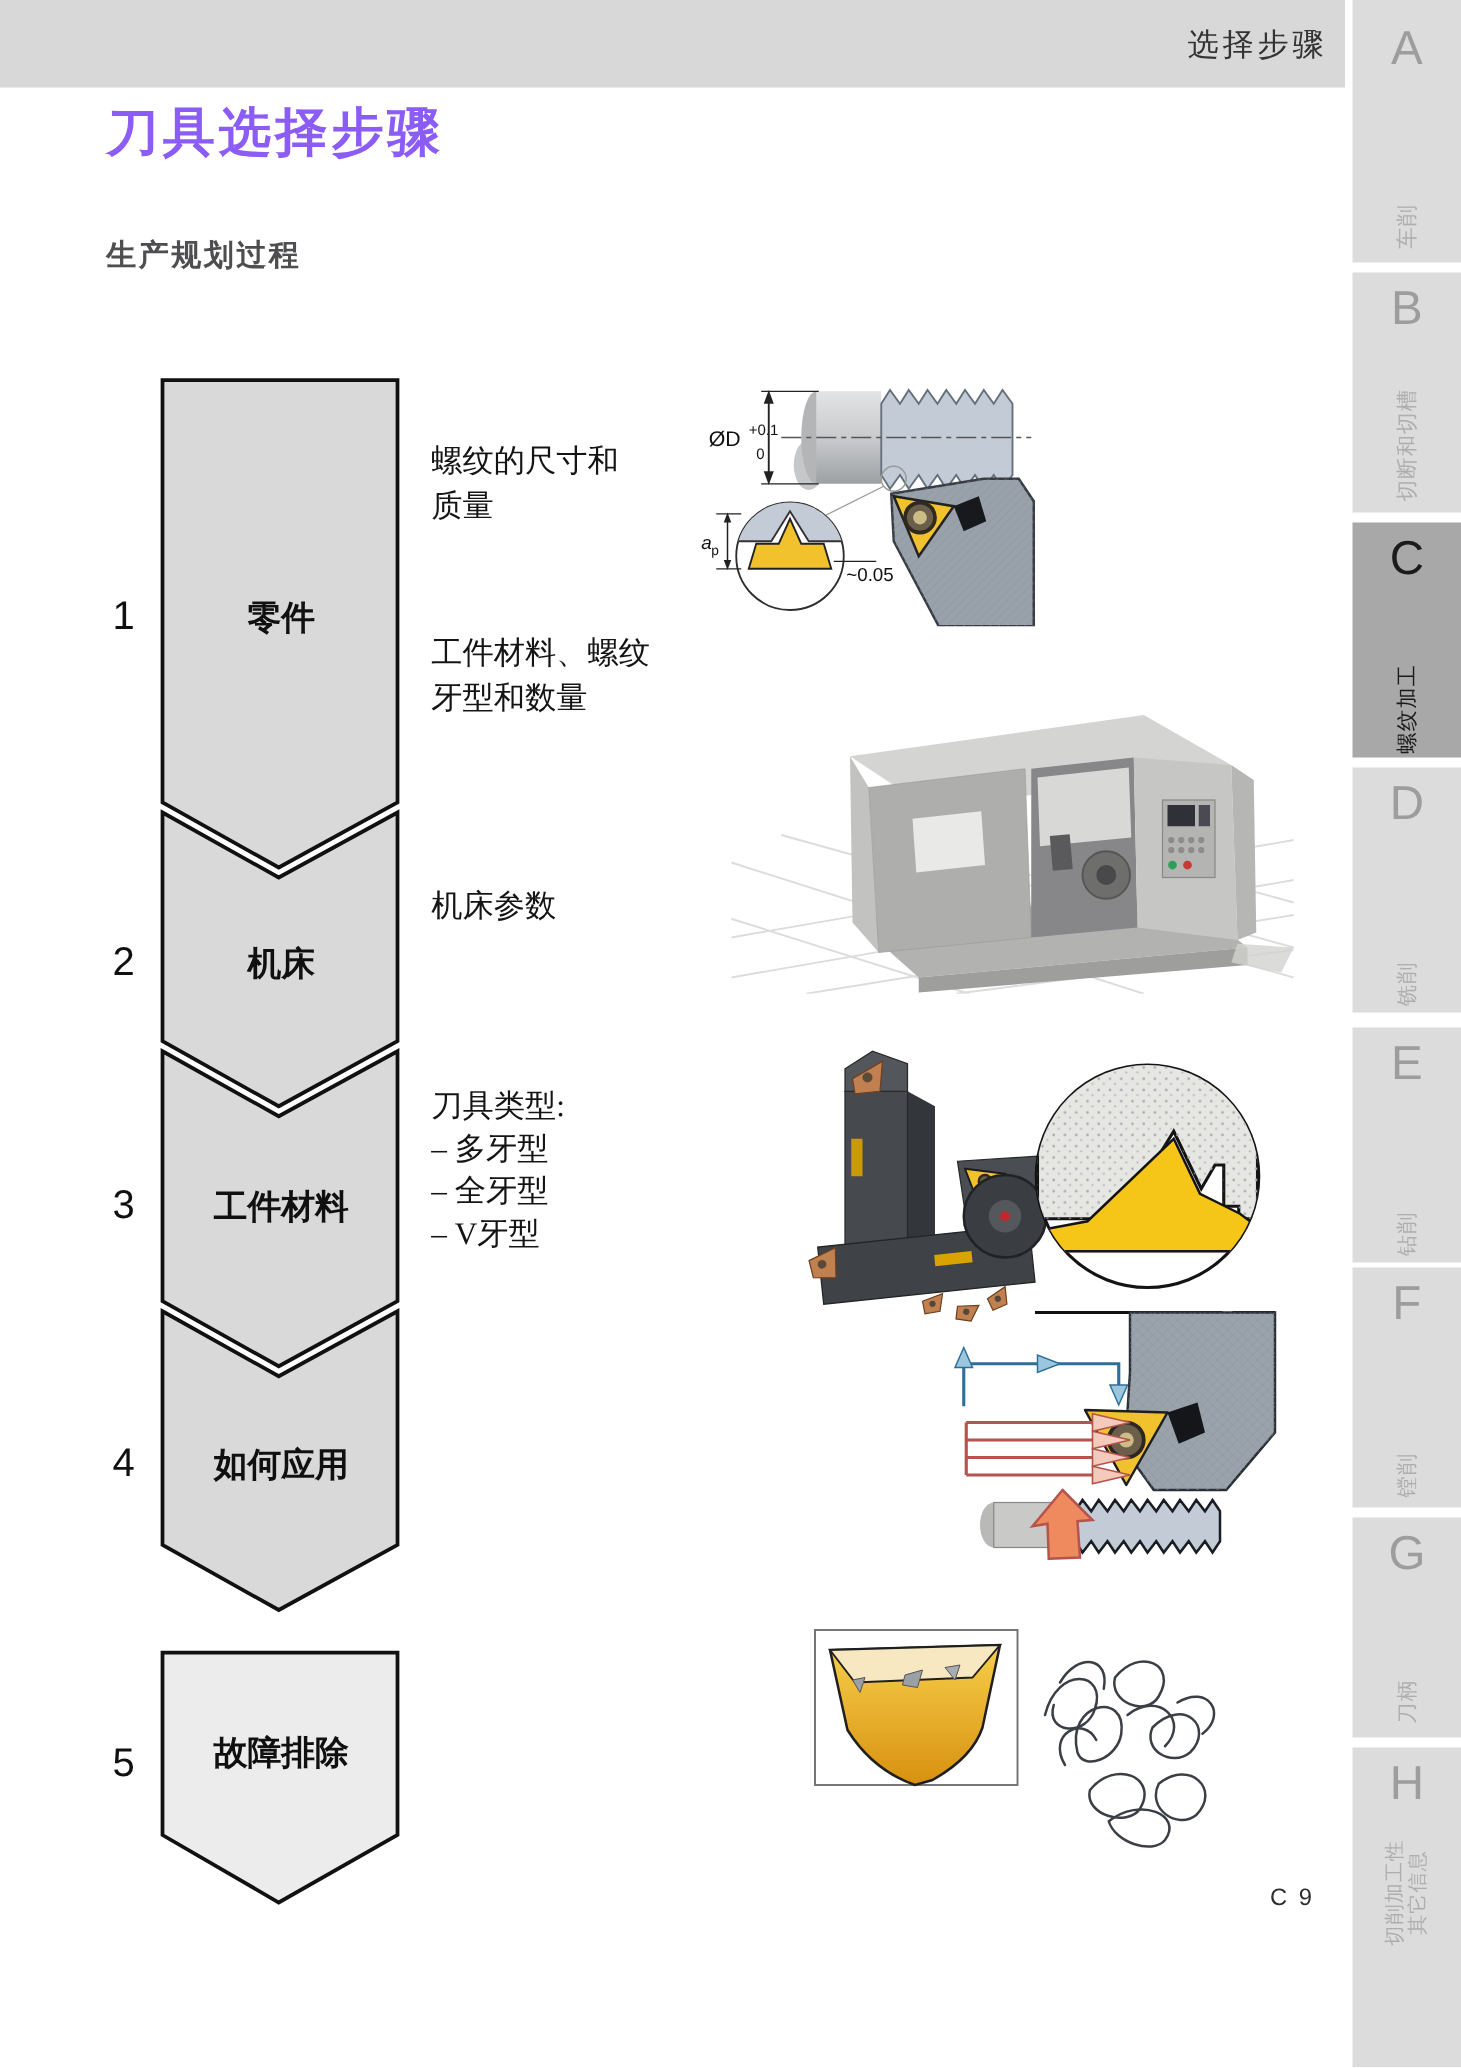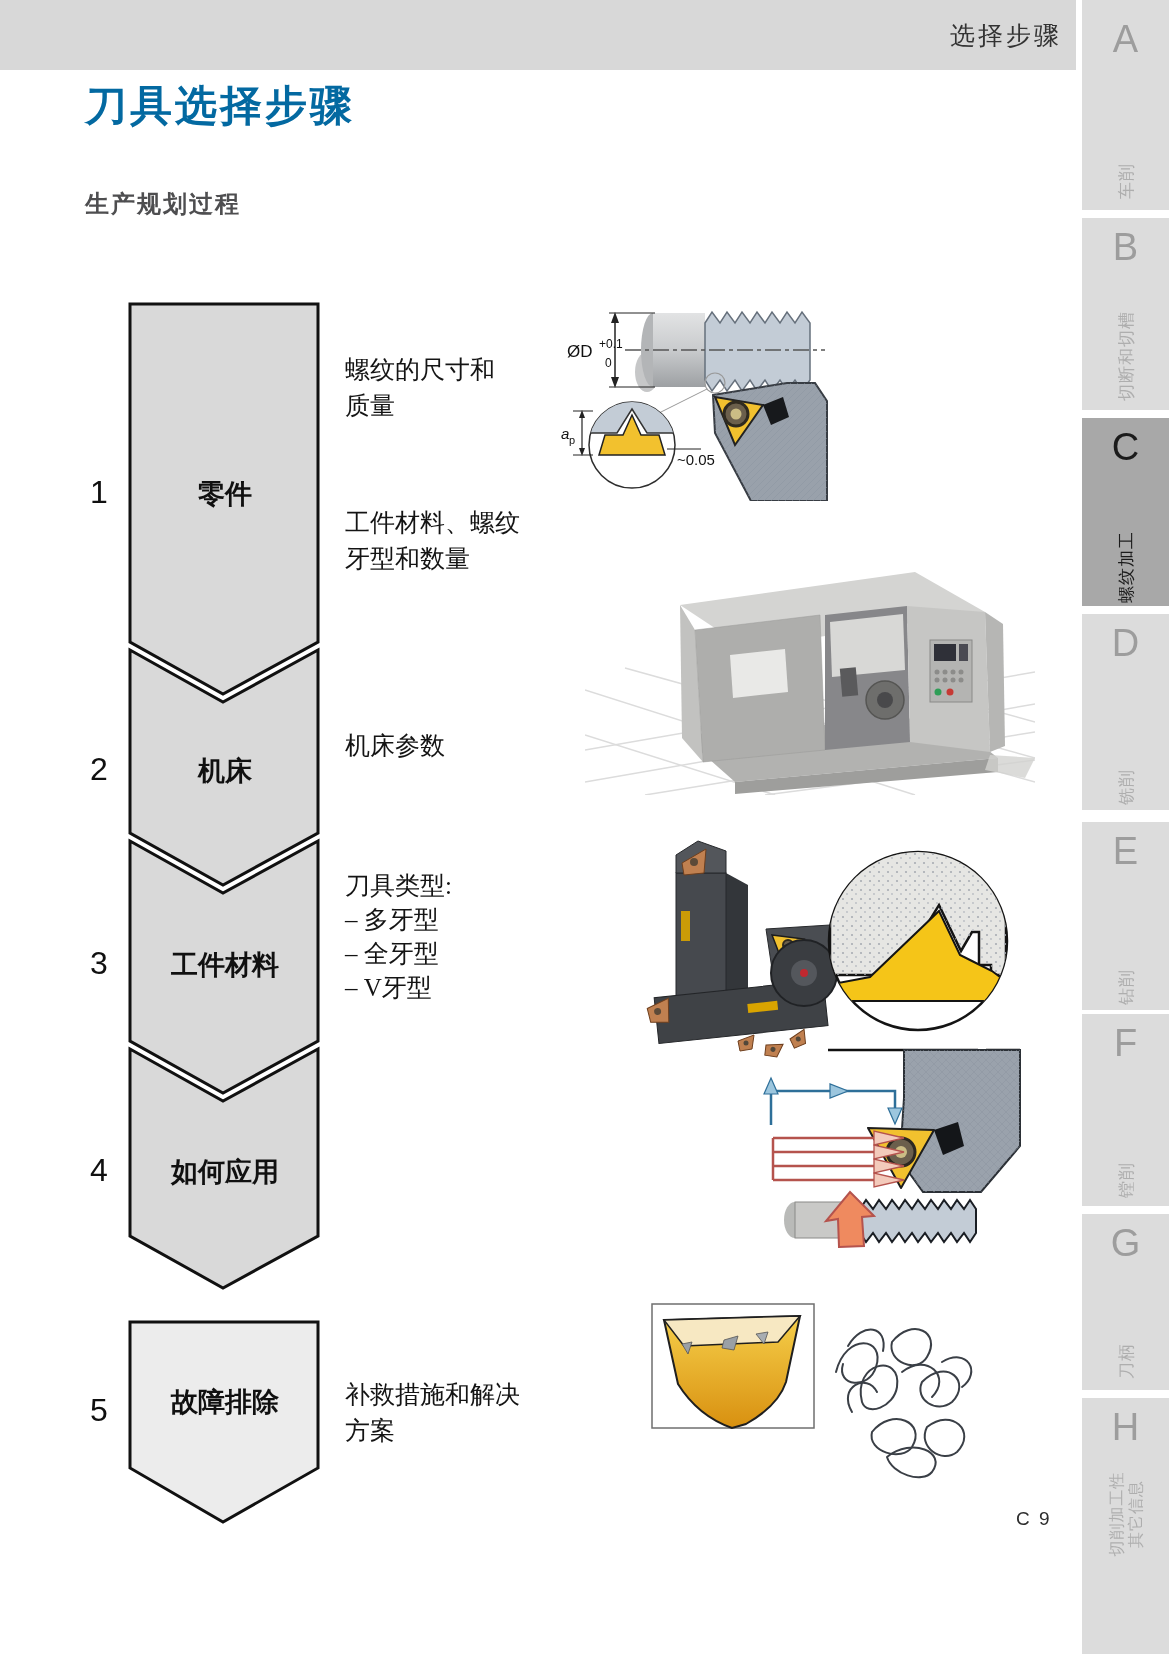--- a/index.html
+++ b/index.html
@@ -1,21 +1,21 @@
 <!DOCTYPE html>
 <html><head>
 <meta charset="utf-8">
 <style>
   html,body{margin:0;padding:0;background:#fff;}
   .page{position:relative;width:1169px;height:1654px;background:#ffffff;
         font-family:"Liberation Sans","DejaVu Sans",sans-serif;overflow:hidden;}
   .header-band{position:absolute;left:0;top:0;width:1076px;height:70px;background:#d8d8d8;
         display:flex;align-items:center;justify-content:flex-end;box-sizing:border-box;padding-right:14px;}
   .header-label{font-family:"Liberation Serif","DejaVu Serif",serif;font-size:25px;color:#333;letter-spacing:3px;}
-  .page-title{position:absolute;left:85px;top:78px;font-size:42px;font-weight:bold;color:#0369a1;letter-spacing:3px;font-family:Liberation Mono, monospace;}
+  .page-title{position:absolute;left:85px;top:78px;font-size:42px;font-weight:bold;color:#8b5cf6;letter-spacing:3px;font-family:Liberation Mono, monospace;}
   .page-subtitle{position:absolute;left:85px;top:188px;font-size:24px;font-weight:bold;color:#4e4e50;letter-spacing:2px;}
   .step-num{position:absolute;left:76px;width:46px;text-align:center;font-size:32px;color:#101010;}
   .step-label{position:absolute;left:130px;width:190px;text-align:center;font-size:27px;font-weight:bold;color:#101010;}
   .side-text{position:absolute;left:345px;width:200px;font-size:25px;line-height:36px;color:#141414;
         white-space:pre-line;font-family:"Liberation Serif","DejaVu Serif",serif;}
   .side-text.list{line-height:34px;}
   .chevrons{position:absolute;left:0;top:0;}
   .figure{position:absolute;}
   
   .tab{position:absolute;left:1082px;width:87px;background:#dcdcdc;}
@@ -57,27 +57,25 @@
   <div class="step-label" style="top:476px">零件</div>
   <div class="step-label" style="top:753px">机床</div>
   <div class="step-label" style="top:947px">工件材料</div>
   <div class="step-label" style="top:1154px">如何应用</div>
   <div class="step-label" style="top:1384px">故障排除</div>
 
   <div class="side-text" style="top:505px">工件材料、螺纹
 牙型和数量</div>
   <div class="side-text" style="top:352px">螺纹的尺寸和
 质量</div>
-  <div class="side-text" style="top:728px">机床参数</div>
+  <div class="side-text" style="top:708px">机床参数</div>
   <div class="side-text list" style="top:869px">刀具类型:
 – 多牙型
 – 全牙型
 – V牙型</div>
-  <div class="side-text" style="top:1377px">补救措施和解决
-方案</div>
 
   <div class="figure" style="left:555px;top:283px;width:460px;height:218px">
     <svg width="460" height="218" viewBox="0 0 460 218">
       <defs>
         <linearGradient id="cylGrad" x1="0" y1="0" x2="0" y2="1">
           <stop offset="0" stop-color="#e2e3e4"></stop>
             <stop offset="0.5" stop-color="#c9cbcd"></stop>
             <stop offset="1" stop-color="#9da0a3"></stop>
         </linearGradient>
         <clipPath id="detClip">

